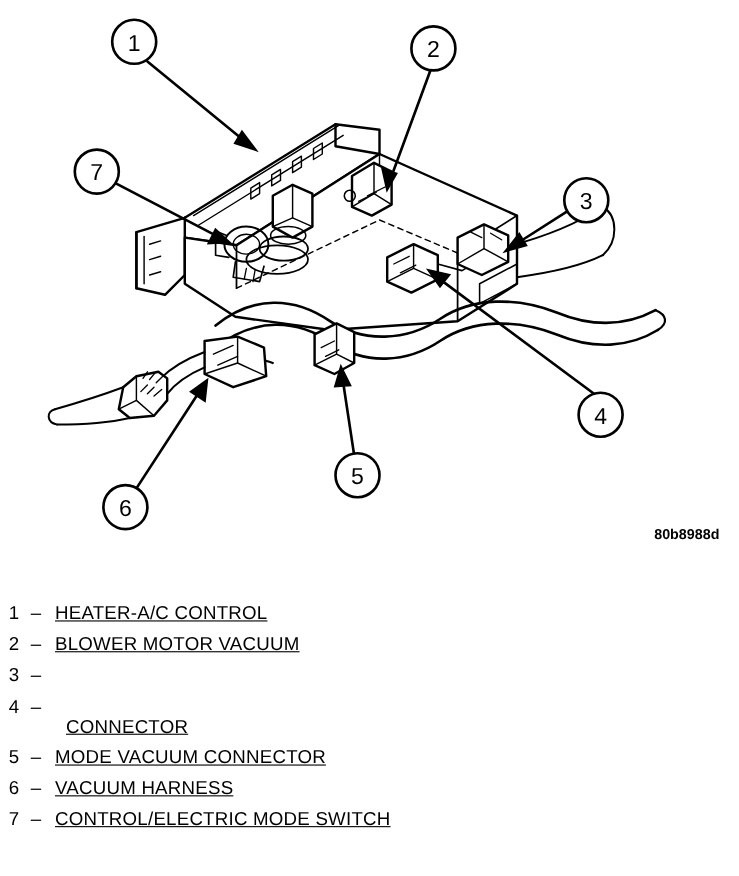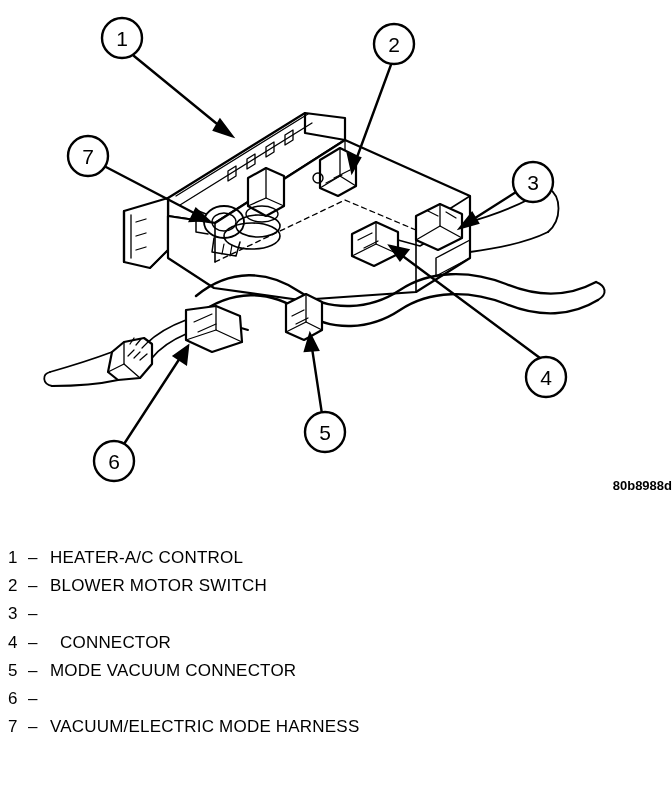--- a/index.html
+++ b/index.html
@@ -20,21 +20,21 @@
     left: 0;
     top: 0;
     width: 672px;
     height: 530px;
   }
   #figure svg {
     display: block;
   }
   .fig-code {
     position: absolute;
-    right: 0;
+    right: 18px;
     top: 478px;
     font-family: "Liberation Sans", sans-serif;
     font-size: 13px;
     font-weight: bold;
     letter-spacing: 0px;
     color: #000;
   }
   #legend {
     position: absolute;
     left: 0;
@@ -59,24 +59,26 @@
   .legend-dash {
     width: 22px;
     flex: 0 0 22px;
     text-align: left;
     font-size: 17px;
   }
   .legend-label {
     font-size: 17px;
     letter-spacing: 0.2px;
     white-space: pre-line;
+    text-decoration: underline;
   }
   .legend-label .cont {
     display: block;
     padding-left: 10px;
+    margin-top: 18px;
   }
 </style>
 </head>
 <body>
 
 <div id="figure">
   <svg width="672" height="530" viewBox="0 0 672 530" xmlns="http://www.w3.org/2000/svg">
     <g fill="none" stroke="#000" stroke-width="2.2" stroke-linejoin="round" stroke-linecap="round">
 
       <path d="M168 198 L305 113 L345 118 L345 140 L215 223 L168 216 Z" fill="#ffffff"></path>
@@ -238,38 +240,39 @@
 
 <div id="legend">
   <div class="legend-row">
     <span class="legend-num">1</span>
     <span class="legend-dash">–</span>
     <span class="legend-label">HEATER-A/C CONTROL</span>
   </div>
   <div class="legend-row">
     <span class="legend-num">2</span>
     <span class="legend-dash">–</span>
-    <span class="legend-label">BLOWER MOTOR SWITCH</span>
+    <span class="legend-label">BLOWER MOTOR VACUUM</span>
   </div>
   <div class="legend-row">
     <span class="legend-num">3</span>
     <span class="legend-dash">–</span>
   </div>
   <div class="legend-row">
     <span class="legend-num">4</span>
     <span class="legend-dash">–</span>
     <span class="legend-label"><span class="cont">CONNECTOR</span></span>
   </div>
   <div class="legend-row">
     <span class="legend-num">5</span>
     <span class="legend-dash">–</span>
     <span class="legend-label">MODE VACUUM CONNECTOR</span>
   </div>
   <div class="legend-row">
     <span class="legend-num">6</span>
     <span class="legend-dash">–</span>
+    <span class="legend-label">VACUUM HARNESS</span>
   </div>
   <div class="legend-row">
     <span class="legend-num">7</span>
     <span class="legend-dash">–</span>
-    <span class="legend-label">VACUUM/ELECTRIC MODE HARNESS</span>
+    <span class="legend-label">CONTROL/ELECTRIC MODE SWITCH</span>
   </div>
 </div>
 
 </body></html>

